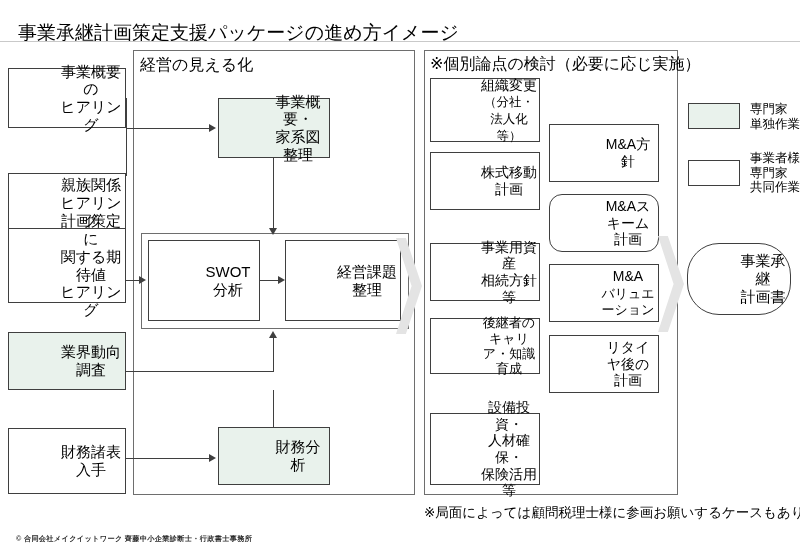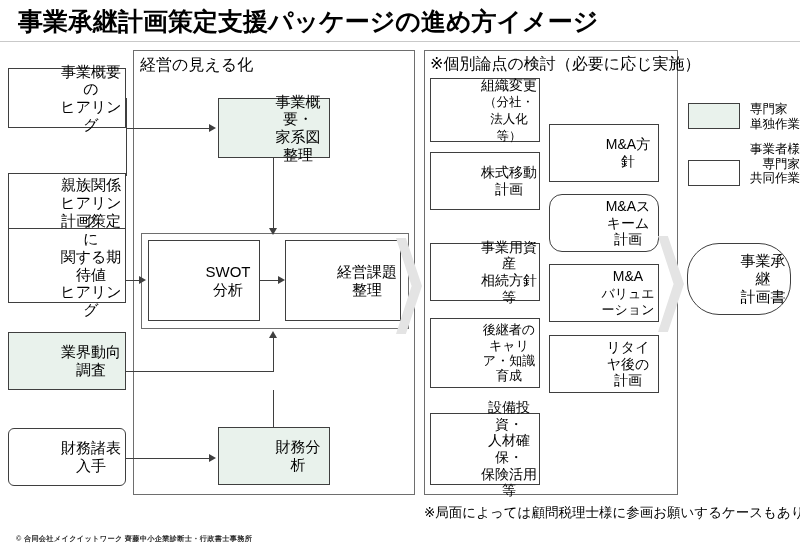--- a/index.html
+++ b/index.html
@@ -5,22 +5,22 @@
   html,body{margin:0;padding:0;background:#ffffff;}
   body{
     width:800px;height:554px;position:relative;overflow:hidden;
     font-family:"Liberation Sans","DejaVu Sans",sans-serif;
     color:#000;
   }
   .canvas{position:absolute;left:0;top:0;width:800px;height:554px;}
 
   
   .title{
-    position:absolute;left:18px;top:4px;width:760px;height:34px;
-    font-size:25px;line-height:34px;font-weight:700;letter-spacing:0px;
+    position:absolute;left:18px;top:16px;width:760px;height:34px;
+    font-size:19px;line-height:34px;font-weight:400;letter-spacing:0px;
     white-space:nowrap;
   }
   .title-rule{
     position:absolute;left:0px;top:41px;width:800px;height:1px;background:#c9c9c9;
   }
 
   
   .box{
     position:absolute;box-sizing:border-box;
     border:1.5px solid #3f3f3f;background:#ffffff;
@@ -130,21 +130,21 @@
     </span>
   </div>
 
   <div class="box green" style="left:8px;top:332px;width:118px;height:58px;">
     <span class="t">
       <span>業界動向</span><br>
       <span>調査</span>
     </span>
   </div>
 
-  <div class="box" style="left:8px;top:428px;width:118px;height:58px;border-radius:6px;">
+  <div class="box" style="left:8px;top:428px;width:118px;height:66px;">
     <span class="t">
       <span>財務諸表</span><br>
       <span>入手</span>
     </span>
   </div>
 
   <div class="panel" style="left:133px;top:50px;width:282px;height:445px;"></div>
   <div class="panel-label" style="left:140px;top:58px;">経営の見える化</div>
 
   <div class="box green" style="left:218px;top:98px;width:112px;height:60px;">
@@ -219,21 +219,21 @@
     </span>
   </div>
 
   <div class="box f14" style="left:430px;top:243px;width:110px;height:58px;">
     <span class="t">
       <span>事業用資産</span><br>
       <span>相続方針等</span>
     </span>
   </div>
 
-  <div class="box f13" style="left:430px;top:318px;width:110px;height:70px;">
+  <div class="box f13" style="left:430px;top:318px;width:110px;height:56px;">
     <span class="t">
       <span>後継者の</span><br>
       <span>キャリア・知識</span><br>
       <span>育成</span>
     </span>
   </div>
 
   <div class="box f14" style="left:430px;top:413px;width:110px;height:72px;">
     <span class="t">
       <span>設備投資・</span><br>
@@ -278,21 +278,21 @@
     </span>
   </div>
 
   <div class="legend-sw green" style="left:688px;top:103px;"></div>
   <div class="legend-tx" style="left:750px;top:102px;">
     <span>専門家</span><br>
     <span>単独作業</span>
   </div>
 
   <div class="legend-sw" style="left:688px;top:160px;"></div>
-  <div class="legend-tx" style="left:750px;top:142px;text-align:right;">
+  <div class="legend-tx" style="left:750px;top:151px;">
     <span>事業者様</span><br>
     <span>専門家</span><br>
     <span>共同作業</span>
   </div>
 
   <div class="note" style="left:424px;top:505px;">※局面によっては顧問税理士様に参画お願いするケースもあります</div>
 
   <div class="copyright">© 合同会社メイクイットワーク 齊藤中小企業診断士・行政書士事務所</div>
 
 </div>

